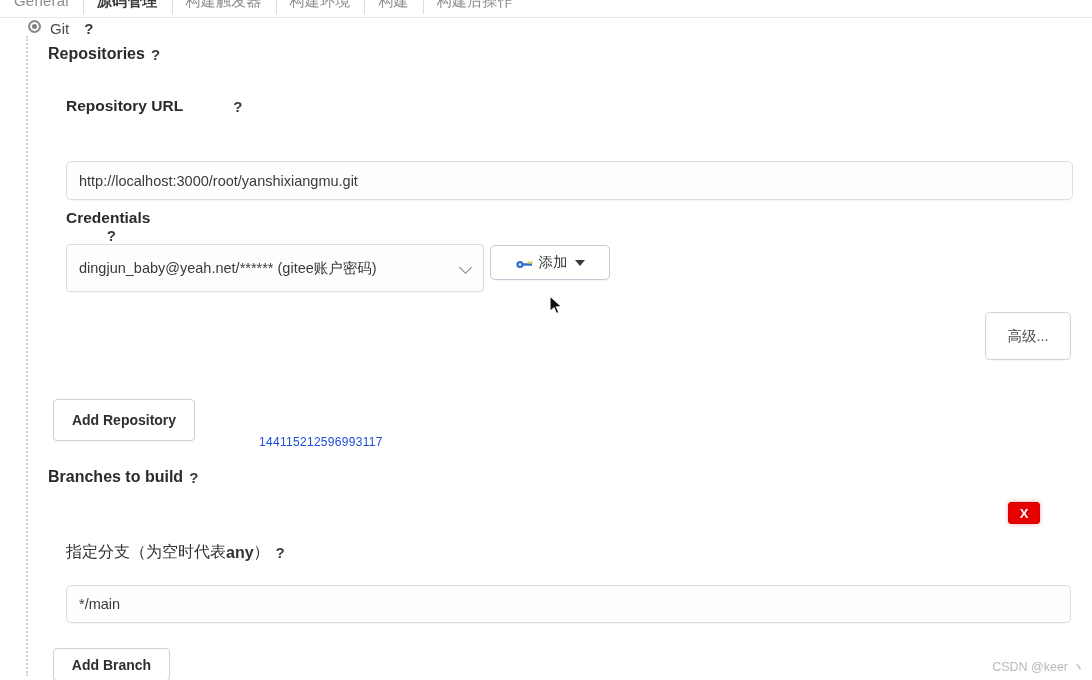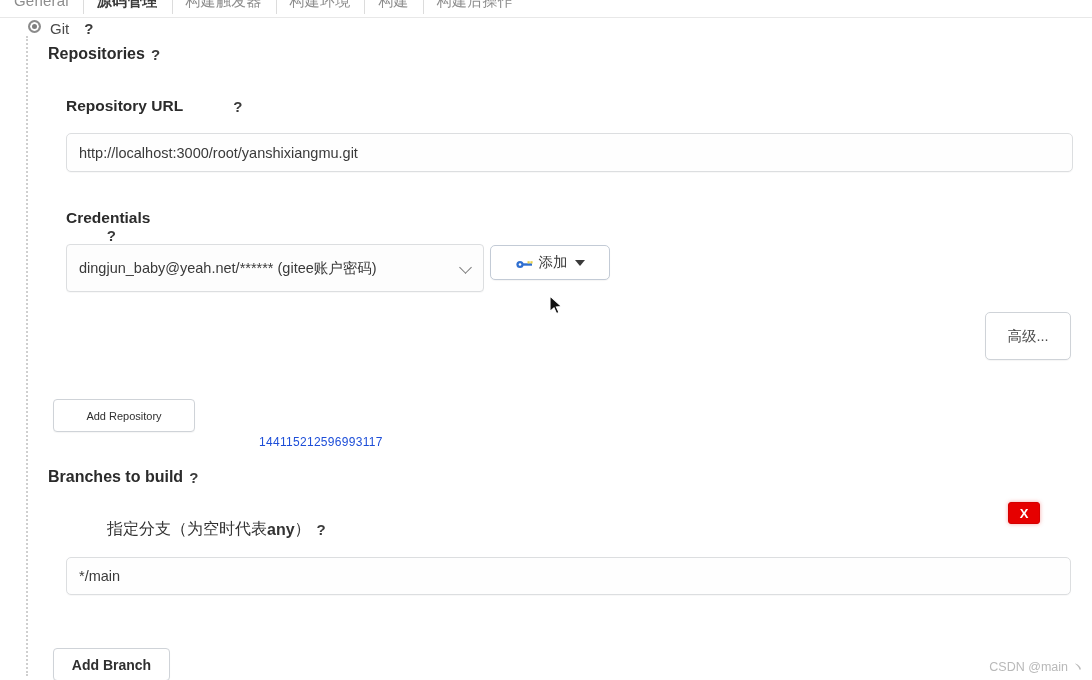--- a/index.html
+++ b/index.html
@@ -114,35 +114,36 @@
   .fld-label {
     position: absolute;
     font-size: 15.5px;
     font-weight: bold;
     color: #2b2b2b;
     display: flex;
     align-items: center;
   }
   .lbl-url   { top: 97px;  left: 66px; gap: 44px; }
   .lbl-cred  { top: 209px; left: 66px; flex-direction: column; }
-  .lbl-branch{ top: 519px; left: 66px; font-weight: normal; font-size: 16px; color:#333;margin-left:41px; }
+  .lbl-branch{ top: 542px; left: 66px; font-weight: normal; font-size: 16px; color:#333; }
   .lbl-branch .strong { font-weight: bold; }
 
   
   .textinput {
     position: absolute;
     background: #fefefe;
     border: 1px solid #dcdee0;
     border-radius: 5px;
     font-size: 14.5px;
     color: #3a3a3a;
     padding: 0 12px;
     display: flex;
     align-items: center;
     box-shadow: 0 1px 1px rgba(0,0,0,.03);
+    margin-top: 28px;
   }
   .in-url {
     top: 133px; left: 66px;
     width: 1007px; height: 39px;
   }
   .in-branch {
     top: 557px; left: 66px;
     width: 1005px; height: 38px;
   }
 
@@ -206,23 +207,23 @@
     border-top: 6px solid #3a3a3a;
     margin-left: 2px;
   }
   .btn-advanced {
     top: 312px; left: 985px;
     width: 86px; height: 48px;
     color: #4a4a4a;
   }
   .btn-add-repo {
     top: 399px; left: 53px;
-    width: 142px; height: 33px;
-    font-weight: normal;
-    font-size: 11px;
+    width: 142px; height: 42px;
+    font-weight: bold;
+    font-size: 14px;
     color: #2f2f2f;
     border-radius: 4px;
   }
   .btn-add-branch {
     top: 648px; left: 53px;
     width: 117px; height: 33px;
     font-weight: bold;
     font-size: 14px;
     color: #2f2f2f;
     border-radius: 4px;
@@ -357,21 +358,21 @@
   </div>
 
   <div class="textinput in-branch">
     <span>*/main</span>
   </div>
 
   <div class="btn btn-add-branch">
     <span>Add Branch</span>
   </div>
 
-  <div class="wm-csdn">CSDN @main ヽ</div>
+  <div class="wm-csdn">CSDN @keer ヽ</div>
 
   <div class="cursor">
     <svg width="16" height="22" viewBox="0 0 16 22" xmlns="http://www.w3.org/2000/svg">
       <path d="M1,1 L1,16.5 L5,12.8 L7.6,18.6 L10,17.5 L7.4,11.9 L12.6,11.6 Z" fill="#111111" stroke="#ffffff" stroke-width="1.1"></path>
     </svg>
   </div>
 
 </div>
 
 </body></html>

